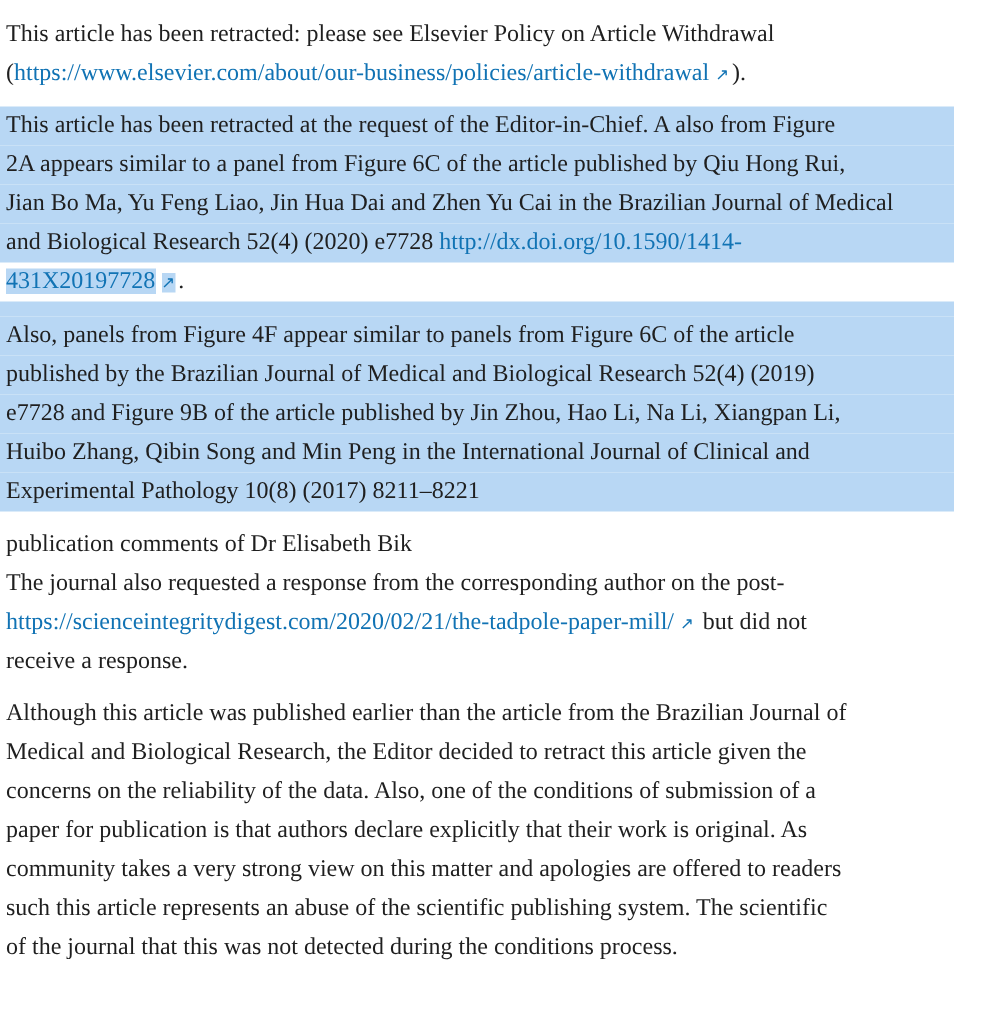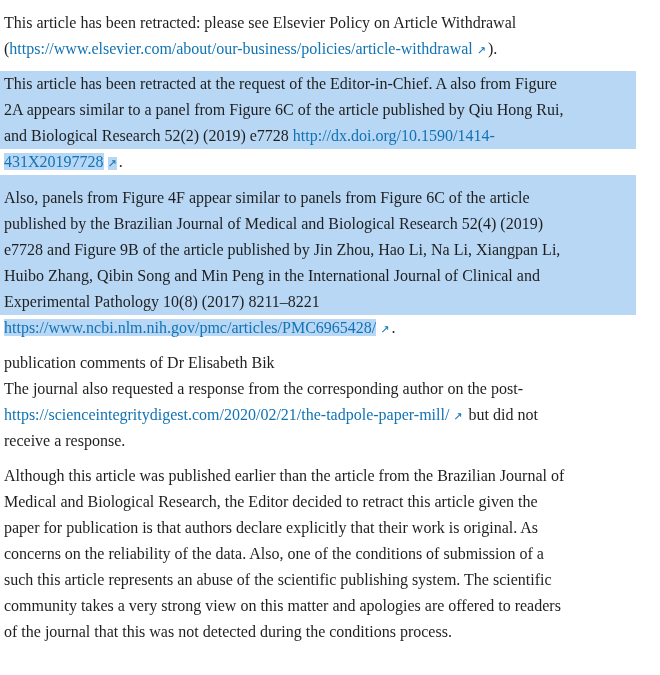--- a/index.html
+++ b/index.html
@@ -60,41 +60,41 @@
 
 <div class="page">
   <div>
       <div class="para">
         <div class="line"><span class="txt">This article has been retracted: please see Elsevier Policy on Article Withdrawal</span></div>
         <div class="line"><span class="txt">(</span><span class="link">https://www.elsevier.com/about/our-business/policies/article-withdrawal</span><span class="ext">↗</span><span class="txt">).</span></div>
       </div>
       <div class="para no-gap">
         <div class="line hl-full"><span class="txt">This article has been retracted at the request of the Editor-in-Chief. A also from Figure</span></div>
         <div class="line hl-full"><span class="txt">2A appears similar to a panel from Figure 6C of the article published by Qiu Hong Rui,</span></div>
-        <div class="line hl-full"><span class="txt">and Biological Research 52(2) (2019) e7728 </span><span class="link">http://dx.doi.org/10.1590/1414-</span></div>
+        <div class="line hl-full"><span class="txt">Jian Bo Ma, Yu Feng Liao, Jin Hua Dai and Zhen Yu Cai in the Brazilian Journal of Medical</span></div>
+        <div class="line hl-full"><span class="txt">and Biological Research 52(4) (2020) e7728 </span><span class="link">http://dx.doi.org/10.1590/1414-</span></div>
         <div class="line"><span class="link hl">431X20197728</span><span class="ext hl">↗</span><span class="txt">.</span></div>
       </div>
       <div class="gap-band"></div>
       <div class="para">
         <div class="line hl-full"><span class="txt">Also, panels from Figure 4F appear similar to panels from Figure 6C of the article</span></div>
         <div class="line hl-full"><span class="txt">published by the Brazilian Journal of Medical and Biological Research 52(4) (2019)</span></div>
         <div class="line hl-full"><span class="txt">e7728 and Figure 9B of the article published by Jin Zhou, Hao Li, Na Li, Xiangpan Li,</span></div>
         <div class="line hl-full"><span class="txt">Huibo Zhang, Qibin Song and Min Peng in the International Journal of Clinical and</span></div>
         <div class="line hl-full"><span class="txt">Experimental Pathology 10(8) (2017) 8211–8221</span></div>
-        <div class="line"><span class="link hl">https://www.ncbi.nlm.nih.gov/pmc/articles/PMC6965428/</span><span class="ext">↗</span><span class="txt">.</span></div>
       </div>
       <div class="para">
         <div class="line"><span class="txt">publication comments of Dr Elisabeth Bik</span></div>
         <div class="line"><span class="txt">The journal also requested a response from the corresponding author on the post-</span></div>
         <div class="line"><span class="link">https://scienceintegritydigest.com/2020/02/21/the-tadpole-paper-mill/</span><span class="ext">↗</span><span class="txt"> but did not</span></div>
         <div class="line"><span class="txt">receive a response.</span></div>
       </div>
       <div class="para">
         <div class="line"><span class="txt">Although this article was published earlier than the article from the Brazilian Journal of</span></div>
         <div class="line"><span class="txt">Medical and Biological Research, the Editor decided to retract this article given the</span></div>
+        <div class="line"><span class="txt">concerns on the reliability of the data. Also, one of the conditions of submission of a</span></div>
         <div class="line"><span class="txt">paper for publication is that authors declare explicitly that their work is original. As</span></div>
-        <div class="line"><span class="txt">concerns on the reliability of the data. Also, one of the conditions of submission of a</span></div>
+        <div class="line"><span class="txt">community takes a very strong view on this matter and apologies are offered to readers</span></div>
         <div class="line"><span class="txt">such this article represents an abuse of the scientific publishing system. The scientific</span></div>
-        <div class="line"><span class="txt">community takes a very strong view on this matter and apologies are offered to readers</span></div>
         <div class="line"><span class="txt">of the journal that this was not detected during the conditions process.</span></div>
       </div>
     </div>
 </div>
 
 </body></html>

